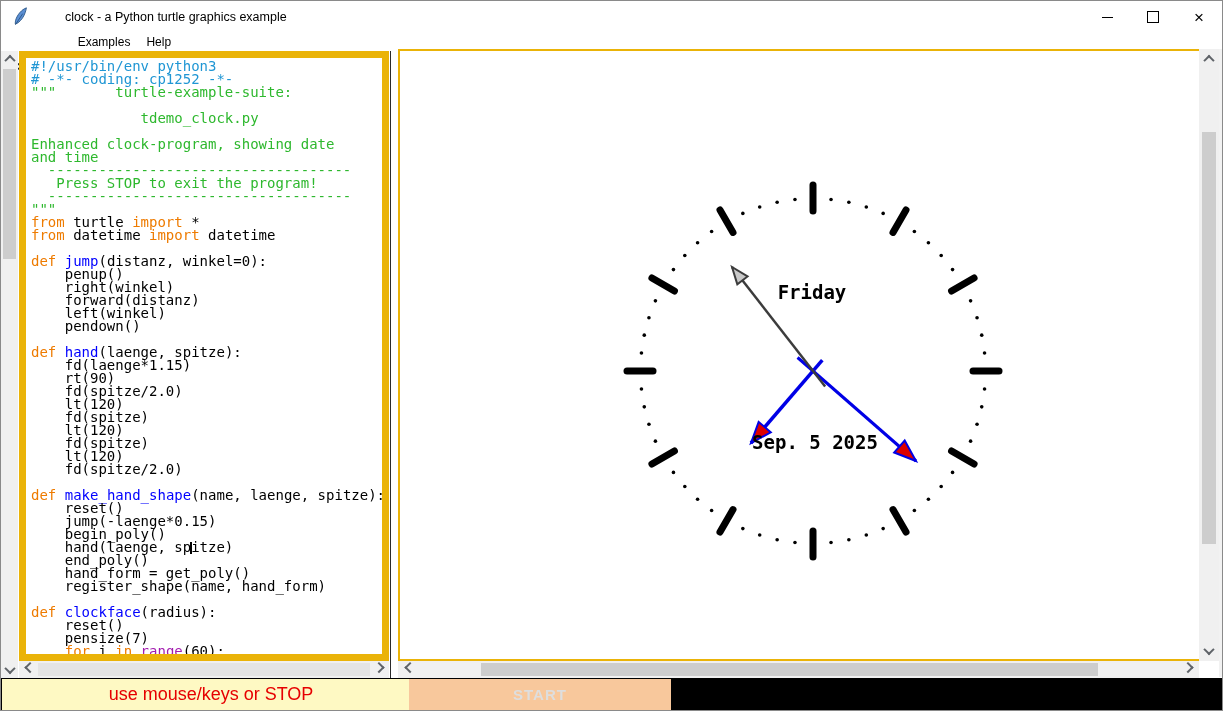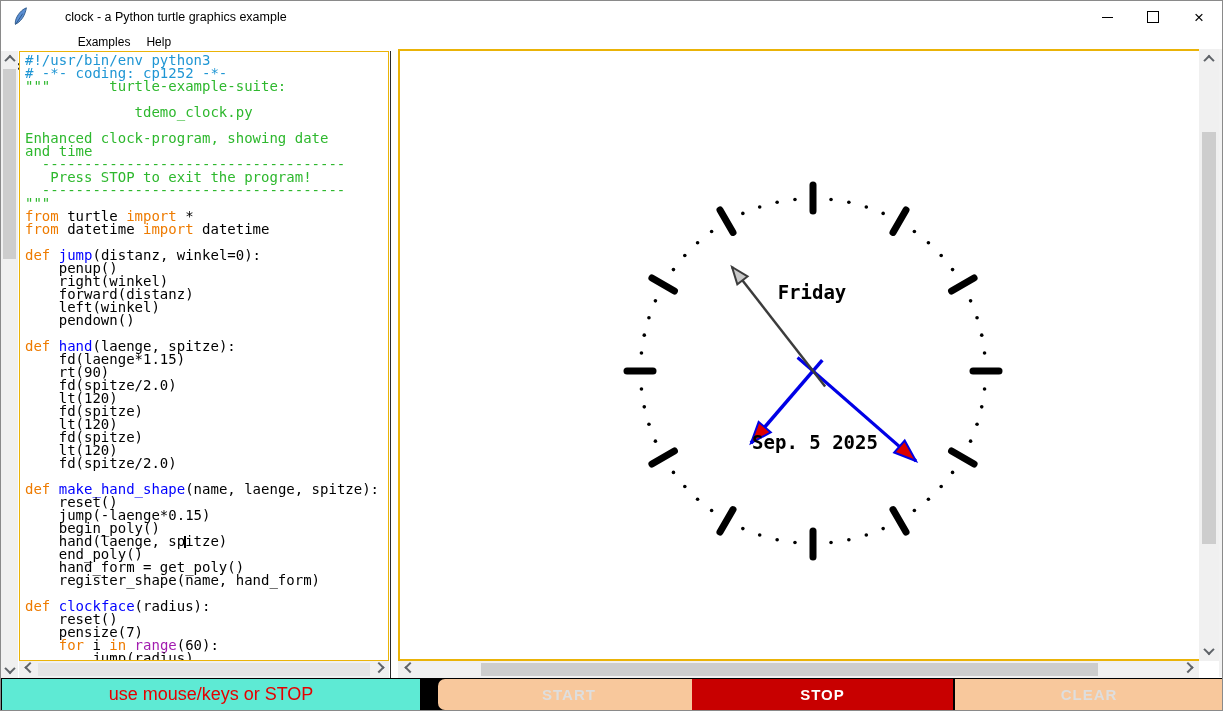--- a/index.html
+++ b/index.html
@@ -23,41 +23,41 @@
   .sb-btn{position:absolute;width:17px;height:16px;display:flex;align-items:center;justify-content:center;background:#f0f0f0;}
   .chev{display:inline-block;width:6px;height:6px;border-left:2px solid #5f6368;border-top:2px solid #5f6368;}
   .chev.up{transform:rotate(45deg) translate(1px,1px);}
   .chev.down{transform:rotate(225deg) translate(1px,1px);}
   .chev.left{transform:rotate(-45deg) translate(1px,-1px);}
   .chev.right{transform:rotate(135deg) translate(-1px,1px);}
   .sb-thumb{position:absolute;background:#cdcdcd;}
   .sb-thumb.light{background:#e4e4e4;}
   
   .code-text{position:absolute;left:18px;top:50px;width:370px;height:610px;box-sizing:border-box;
-    border:1px solid #eab308;background:#fff;overflow:hidden;
+    border:7px solid #eab308;background:#fff;overflow:hidden;
     font-family:"DejaVu Sans Mono","Liberation Mono",monospace;font-size:14px;line-height:13px;
     padding:2px 0 0 5px;white-space:pre;}
   .code-line{height:13px;}
   .tok-plain{color:#000;}
   .tok-comment{color:#1f96d4;}
   .tok-string{color:#2eb82e;}
   .tok-keyword{color:#ee7b00;}
   .tok-definition{color:#0000ff;}
   .tok-builtin{color:#a21caf;}
   .caret{display:inline-block;width:2px;height:12px;background:#000;vertical-align:-2px;margin:0 -1px;}
   
   .sash{position:absolute;left:389px;top:50px;width:7px;height:627px;background:#fff;
     border-left:1px solid #2a2a2a;border-right:1px solid #2a2a2a;}
   
   .turtle-canvas{position:absolute;left:397px;top:48px;width:937px;height:612px;box-sizing:border-box;
     border:2px solid #eab308;background:#fff;overflow:hidden;}
   .right-gutter{position:absolute;left:1218px;top:48px;width:4px;height:628px;background:#f2f2f2;}
   
   .statusbar{position:absolute;left:0;top:677px;width:100%;height:34px;background:#000;}
-  .status-label{position:absolute;left:1px;top:1px;width:418px;height:31px;background:#5eead4;
+  .status-label{position:absolute;left:1px;top:1px;width:418px;height:31px;background:#fef9c3;
     color:#e60000;font-size:18px;display:flex;align-items:center;justify-content:center;}
   .demo-btn{position:absolute;top:1px;height:31px;display:flex;align-items:center;justify-content:center;
     font-size:15px;font-weight:bold;letter-spacing:1px;}
   .demo-btn.inactive{background:#f8c89c;color:#dedede;}
   .demo-btn.active{background:#c80000;color:#ffffff;}
 </style>
 </head>
 <body>
 
 <div class="window">
@@ -200,18 +200,16 @@
         <span class="chev left"></span>
       </div>
     <div class="sb-thumb" style="left:83px;top:2px;width:617px;height:13px;"></div>
     <div class="sb-btn" style="left:781px;top:0;">
         <span class="chev right"></span>
       </div>
   </div>
 
   <div class="statusbar">
     <div class="status-label">use mouse/keys or STOP</div>
-    <div class="demo-btn inactive" style="left:437px;width:262px;border-radius:7px;">START</div>
-    <div class="demo-btn active" style="left:691px;width:261px;">STOP</div>
-    <div class="demo-btn inactive" style="left:954px;width:268px;">CLEAR</div>
+    <div class="demo-btn inactive" style="left:408px;width:262px;">START</div>
   </div>
 
 </div>
 
 </body></html>

